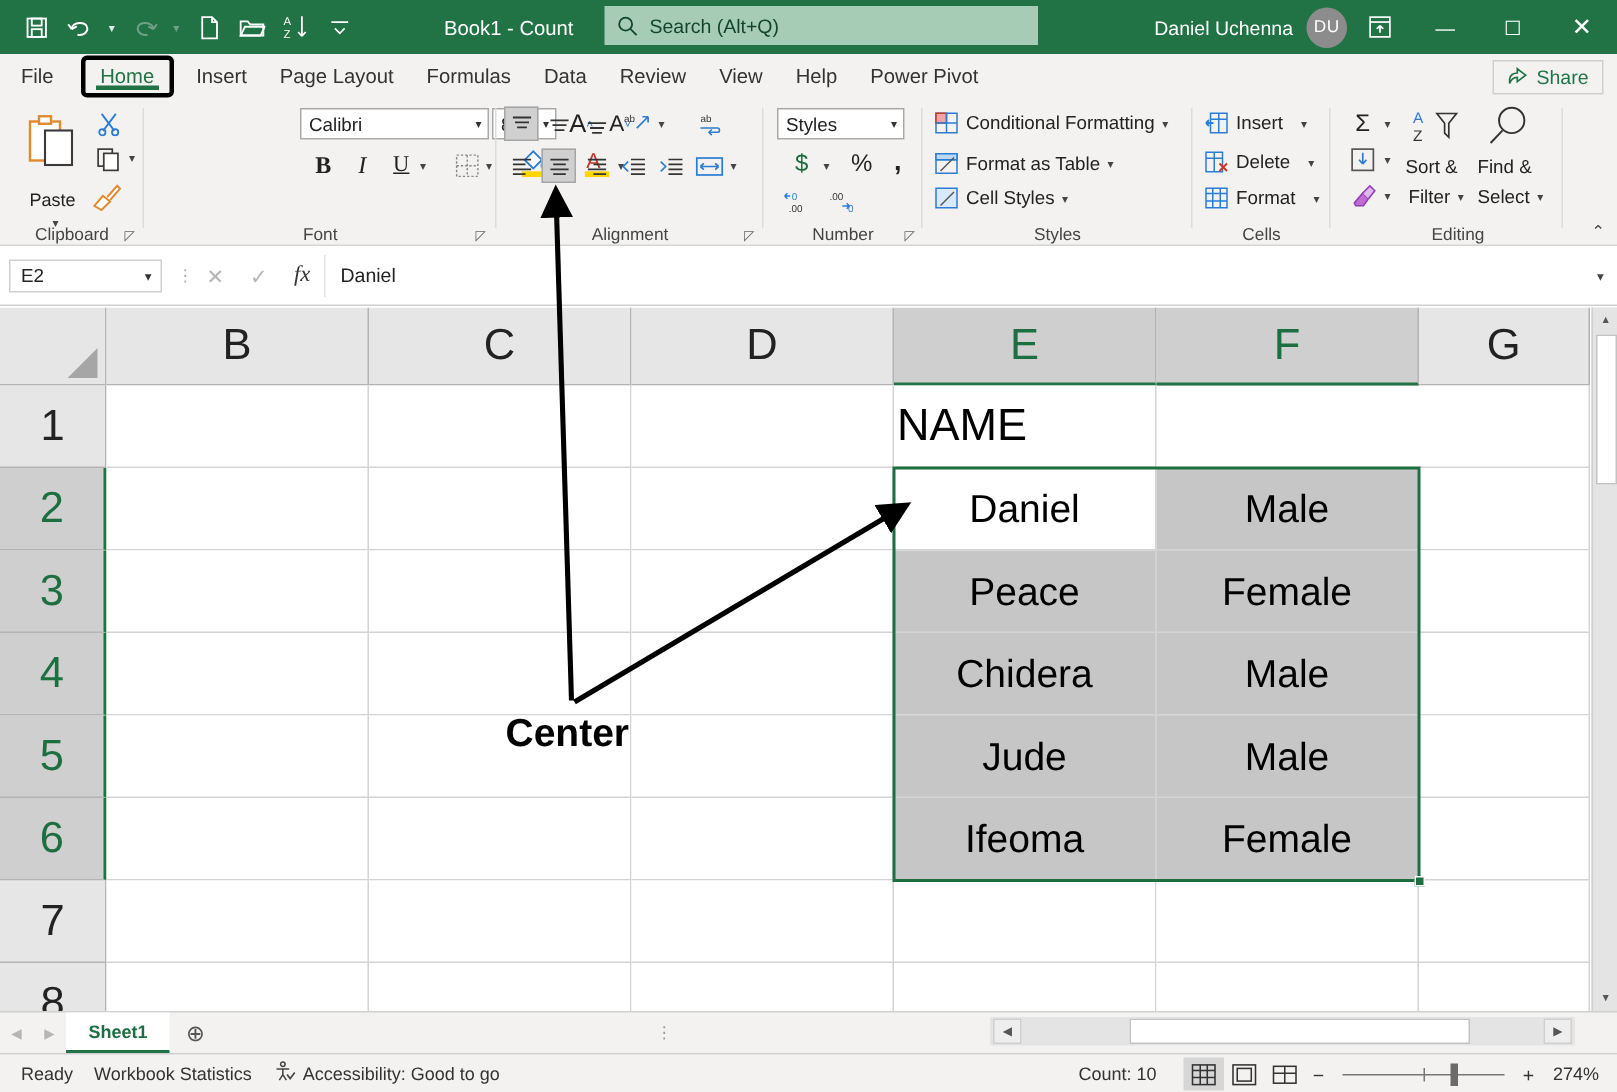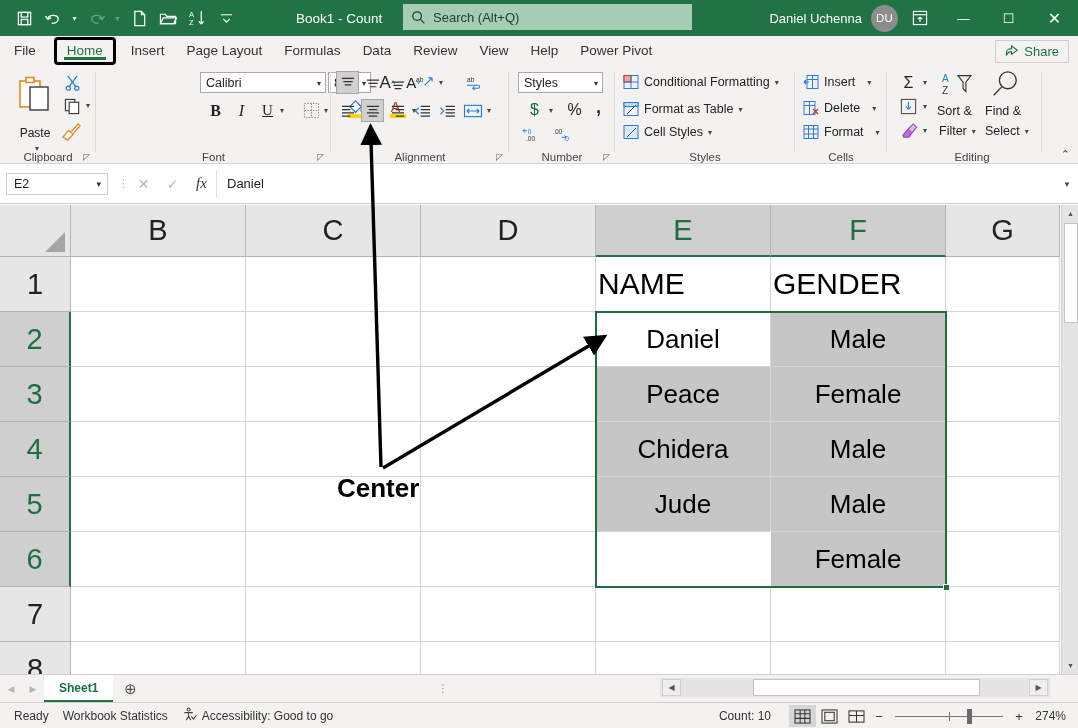--- a/index.html
+++ b/index.html
@@ -709,34 +709,34 @@
     <div class="cell" style="left:771px; top:437px; width:175px; height:55px;"></div>
     <div class="cell" style="left:946px; top:437px; width:114px; height:55px;"></div>
     <div class="cell" style="left:946px; top:52px;  width:114px; height:55px;"></div>
     <div class="cell" style="left:946px; top:107px; width:114px; height:55px;"></div>
     <div class="cell" style="left:946px; top:162px; width:114px; height:55px;"></div>
     <div class="cell" style="left:946px; top:217px; width:114px; height:55px;"></div>
     <div class="cell" style="left:946px; top:272px; width:114px; height:55px;"></div>
     <div class="cell" style="left:946px; top:327px; width:114px; height:55px;"></div>
 
     <div class="cell left" style="left:596px; top:52px; width:175px; height:55px; font-size:30px;">NAME</div>
-    <div class="cell left" style="left:771px; top:52px; width:175px; height:55px; font-size:30px;">GENDER</div>
 
     <div class="cell center" style="left:596px; top:107px; width:175px; height:55px;">Daniel</div>
     <div class="cell center shaded" style="left:771px; top:107px; width:175px; height:55px;">Male</div>
 
     <div class="cell center shaded" style="left:596px; top:162px; width:175px; height:55px;">Peace</div>
     <div class="cell center shaded" style="left:771px; top:162px; width:175px; height:55px;">Female</div>
 
     <div class="cell center shaded" style="left:596px; top:217px; width:175px; height:55px;">Chidera</div>
     <div class="cell center shaded" style="left:771px; top:217px; width:175px; height:55px;">Male</div>
 
     <div class="cell center shaded" style="left:596px; top:272px; width:175px; height:55px;">Jude</div>
     <div class="cell center shaded" style="left:771px; top:272px; width:175px; height:55px;">Male</div>
 
+    <div class="cell center shaded" style="left:596px; top:327px; width:175px; height:55px;">Ifeoma</div>
     <div class="cell center shaded" style="left:771px; top:327px; width:175px; height:55px;">Female</div>
 
     <div class="selection-outline" style="left:595px; top:106px; width:352px; height:277px;"></div>
     <div class="sel-handle" style="left:943px; top:379px;"></div>
   </div>
 
   <div class="vscroll">
     <div class="vs-arrow" style="top:0;">▲</div>
     <div class="vs-thumb"></div>
     <div class="vs-arrow" style="bottom:0;">▼</div>

